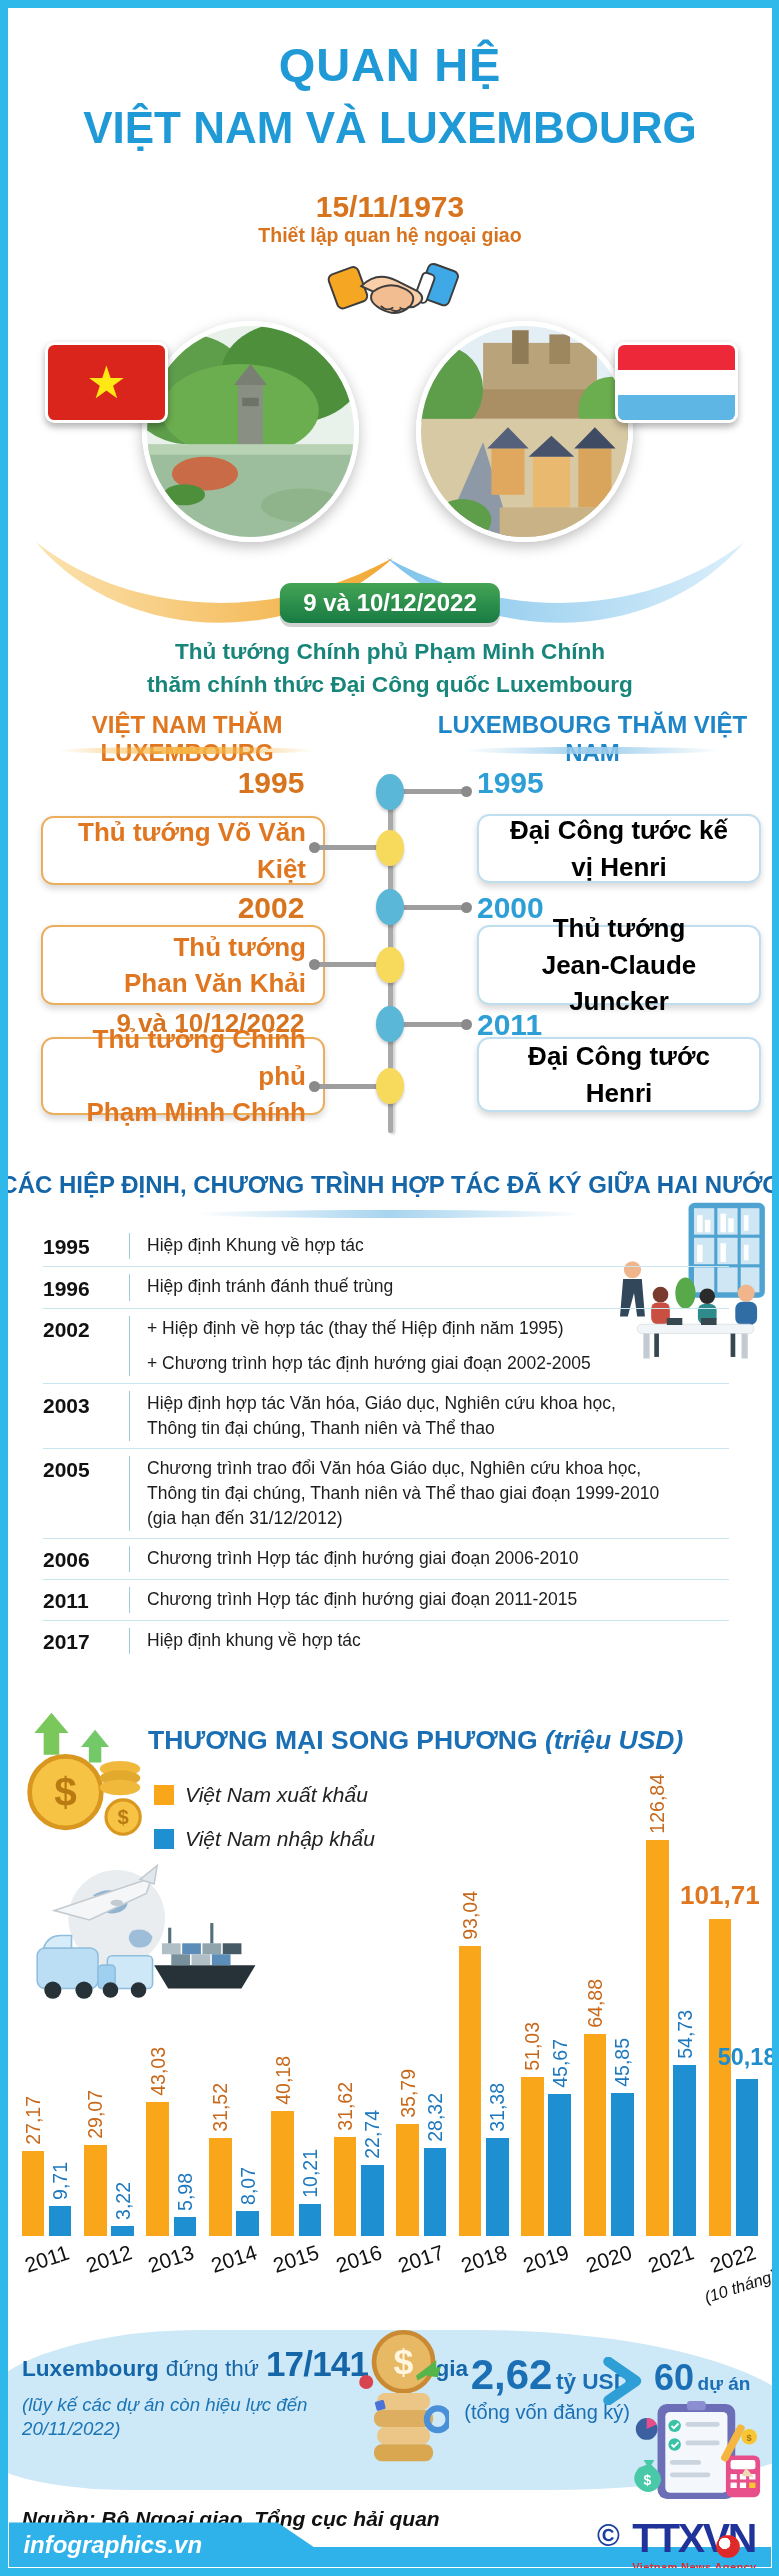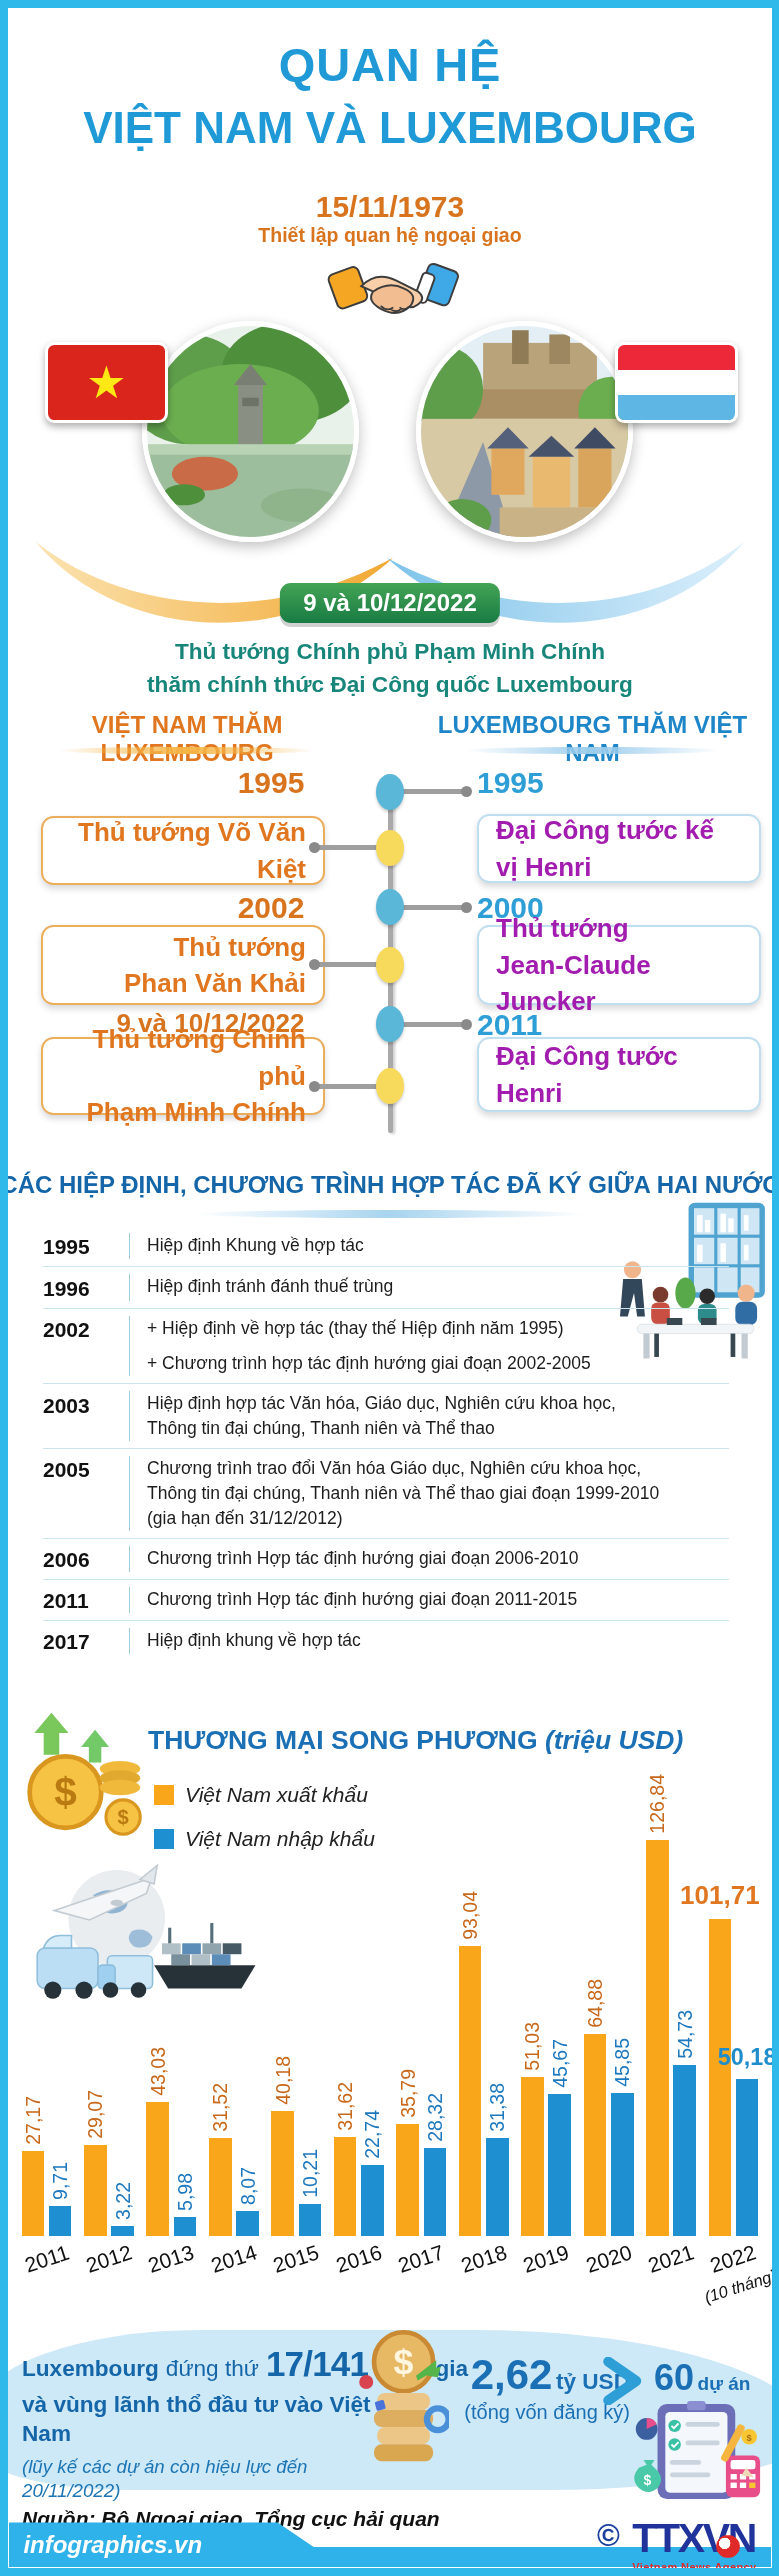--- a/index.html
+++ b/index.html
@@ -50,21 +50,21 @@
   .conn.toleft:after{left:-5.5px;}
   .conn.toright{left:390px;width:76px;}
   .conn.toright:after{right:-5.5px;}
   .tl-year{width:281px;font-weight:bold;}
   .tl-year.lft{left:23.4px;text-align:right;color:#D8731E;font-size:30px;}
   .tl-year.rgt{left:477px;text-align:left;color:#2E9FD6;font-size:30px;}
   .tl-year.big{font-size:26px;}
   .tl-card{width:284px;background:#fff;border-radius:12.5px;padding:3px 17px;font-weight:bold;font-size:26px;
            line-height:1.4;box-shadow:0 3.1px 6.2px rgba(0,0,0,.15);display:flex;flex-direction:column;justify-content:center;}
   .tl-card.lft{left:41px;border:2.3px solid #EBAE5C;color:#E0761F;text-align:right;}
-  .tl-card.rgt{left:477px;border:2.3px solid #BFDFF0;color:#a21caf;text-align:left;}
+  .tl-card.rgt{left:477px;border:2.3px solid #BFDFF0;color:#000000;text-align:center;}
 
   
   .agr-title{left:0;right:0;top:1171px;text-align:center;color:#1566A9;font-weight:bold;font-size:24px;}
   .agr-bar{left:195px;top:1210px;width:390px;height:7.8px;border-radius:50%;
            background:linear-gradient(90deg,rgba(140,199,238,0),#A7D4EF,rgba(140,199,238,0));}
   .agr-table{left:43px;top:1226px;width:686px;}
   .agr-row{display:flex;border-bottom:1.6px solid #C9E6EE;padding:7px 0;}
   .agr-row:last-child{border-bottom:none;}
   .agr-year{width:86px;flex:none;font-weight:bold;font-size:21px;color:#111;padding-top:2.3px;}
   .agr-text{border-left:1.6px solid #9FCBD9;padding-left:17px;font-size:17.5px;color:#1d1d1d;line-height:1.42;}
@@ -532,21 +532,20 @@
     </div>
 
   <div class="abs inv-bg"></div>
   <div class="abs inv-text">
     <div class="r1">
       <span class="b">Luxembourg</span>
       <span class="n">đứng thứ</span>
       <span class="rank">17/141</span>
       <span class="b">quốc gia</span>
     </div>
-    <div class="r2">và vùng lãnh thổ đầu tư vào Việt Nam</div>
     <div class="r3">(lũy kế các dự án còn hiệu lực đến 20/11/2022)</div>
   </div>
 
   <svg class="abs" style="left:355px;top:2326px;" width="94" height="140" viewBox="0 0 120 180">
     <circle cx="62" cy="46" r="38" fill="#E8B965" stroke="#C98A33" stroke-width="6"></circle>
     <text x="62" y="62" font-size="46" font-weight="bold" fill="#FFF6E0" text-anchor="middle">$</text>
     <path d="M78,64 l26,-20 v10 l6,-2 l-4,14 l-14,-2 l6,-4 l-18,10 Z" fill="#55B54A"></path>
     <circle cx="14" cy="72" r="9" fill="#D94350"></circle>
     <rect x="28" y="86" width="68" height="22" rx="10" fill="#EBC687"></rect>
     <rect x="24" y="108" width="76" height="22" rx="10" fill="#DDAE5F"></rect>

